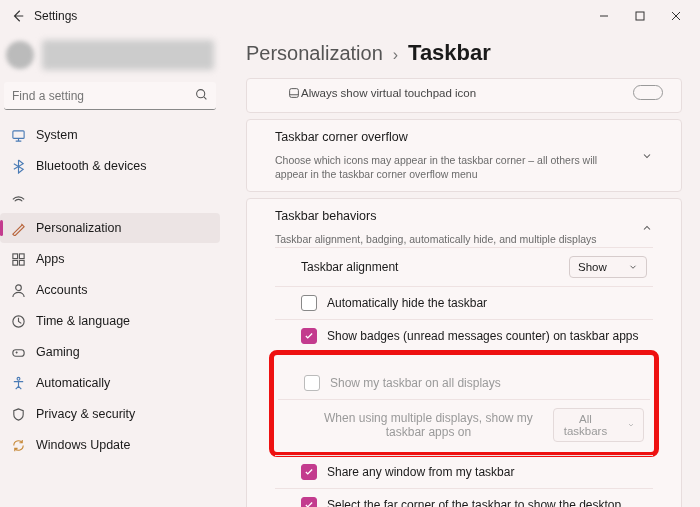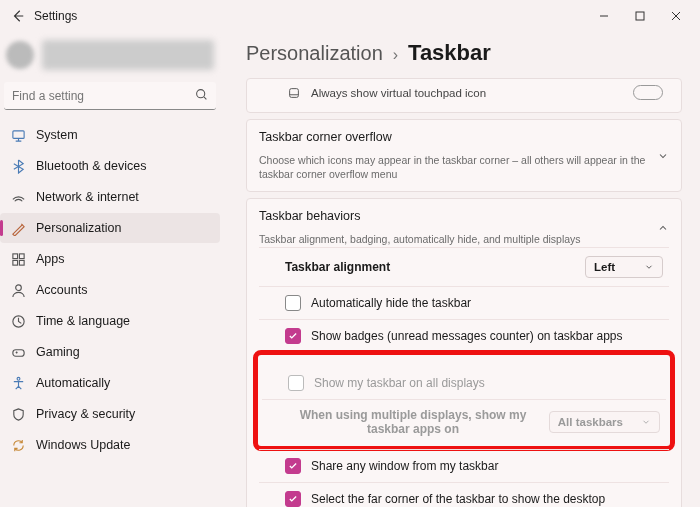--- a/index.html
+++ b/index.html
@@ -20,35 +20,35 @@
   .nav { display: flex; flex-direction: column; gap: 1px; }
   .nav-item { display: flex; align-items: center; gap: 10px; height: 30px; padding: 0 10px; font-size: 12.5px; border-radius: 4px; cursor: pointer; position: relative; }
   .nav-item.active { background: #ece4e4; }
   .nav-item.active::before { content: ""; position: absolute; left: 0; top: 7px; bottom: 7px; width: 3px; background: #c33b8e; border-radius: 2px; }
   .nav-item .icon { width: 16px; height: 16px; display: flex; align-items: center; justify-content: center; color: #555; }
   .main { flex: 1; padding: 2px 18px 8px 18px; overflow-y: auto; }
   .crumb { display: flex; align-items: baseline; gap: 10px; margin: 6px 0 12px 0; }
   .crumb .parent { font-size: 20px; color: #555; font-weight: 400; }
   .crumb .sep { font-size: 16px; color: #777; }
   .crumb .cur { font-size: 22px; font-weight: 600; }
-  .card { background: #fbf6f6; border: 1px solid #e7dddd; border-radius: 4px; padding: 10px 12px; margin-bottom: 6px; position: relative; }
+  .card { background: #fbf6f6; border: 1px solid #e7dddd; border-radius: 4px; padding: 10px 28px; margin-bottom: 6px; position: relative; }
   .cardrow { display: flex; align-items: center; gap: 10px; }
   .card .title { font-size: 12.5px; font-weight: 500; }
   .card .sub { font-size: 10.5px; color: #6b6b6b; margin-top: 10px; line-height: 1.3; }
   .card .chev { margin-left: auto; color: #555; }
   .behaviors .opt { display: flex; align-items: center; padding: 8px 6px 8px 26px; font-size: 12px; border-top: 1px solid #eee2e2; }
   .behaviors .opt:first-of-type { border-top: 1px solid #eee2e2; margin-top: 10px; }
-  .behaviors .opt.row1 { justify-content: space-between; font-weight: bold; }
+  .behaviors .opt.row1 { justify-content: space-between; }
   .cbox { width: 16px; height: 16px; border: 1.2px solid #888; border-radius: 3px; margin-right: 10px; flex-shrink: 0; display: flex; align-items: center; justify-content: center; background: #fff; }
   .cbox.chk { background: #c33b8e; border-color: #c33b8e; color: #fff; }
   .cbox.dis { border-color: #bbb; }
   .select { border: 1px solid #d6cccc; background: #faf4f4; border-radius: 4px; padding: 4px 8px; font-size: 11.5px; display: flex; align-items: center; gap: 18px; min-width: 78px; justify-content: space-between; cursor: pointer; }
   .hl { border: 5px solid #e11; border-radius: 8px; padding: 2px 4px; margin: -2px -6px; text-align: center; }
   .dimtxt { color: #9a9a9a; }
-  .touchrow { display:flex; align-items:center; gap:10px; padding:0 6px 4px 28px; font-size:11.5px; color:#444; }
+  .touchrow { display:flex; align-items:center; padding:0 6px 4px 28px; font-size:11.5px; color:#444; }
   svg { display: block; }
 </style>
 </head>
 <body>
 
 <div class="titlebar">
   <div class="back">
     <svg width="14" height="14" viewBox="0 0 16 16" stroke="#333" stroke-width="1.3" fill="none">
         <path d="M10 2 4 8l6 6M4 8h10"></path>
       </svg>
@@ -105,21 +105,20 @@
             </svg>
           </span>
           <span>Bluetooth &amp; devices</span>
         </div>
       <div class="nav-item">
           <span class="icon">
             <svg width="15" height="15" viewBox="0 0 16 16" fill="none" stroke="#555" stroke-width="1.2">
               <path d="M2 10a8 8 0 0 1 12 0M4 12a5 5 0 0 1 8 0M8 14h0"></path>
             </svg>
           </span>
-          <span>Network &amp; internet</span>
         </div>
       <div class="nav-item active">
           <span class="icon">
             <svg width="15" height="15" viewBox="0 0 16 16" fill="none" stroke="#b8663d" stroke-width="1.2">
               <path d="M2 14 12 4l2 2L4 16zM11 3l2 2"></path>
             </svg>
           </span>
           <span>Personalization</span>
         </div>
       <div class="nav-item">
@@ -231,21 +230,21 @@
         <span class="chev">
             <svg width="12" height="12" viewBox="0 0 16 16" fill="none" stroke="#555" stroke-width="1.4">
               <path d="m4 10 4-4 4 4"></path>
             </svg>
           </span>
       </div>
 
       <div class="opt row1">
         <span>Taskbar alignment</span>
         <div class="select">
-          <span>Left</span>
+          <span>Show</span>
           <svg width="10" height="10" viewBox="0 0 16 16" fill="none" stroke="#555" stroke-width="1.5">
               <path d="m4 6 4 4 4-4"></path>
             </svg>
         </div>
       </div>
 
       <div class="opt">
         <span class="cbox"></span>
         <span>Automatically hide the taskbar</span>
       </div>

